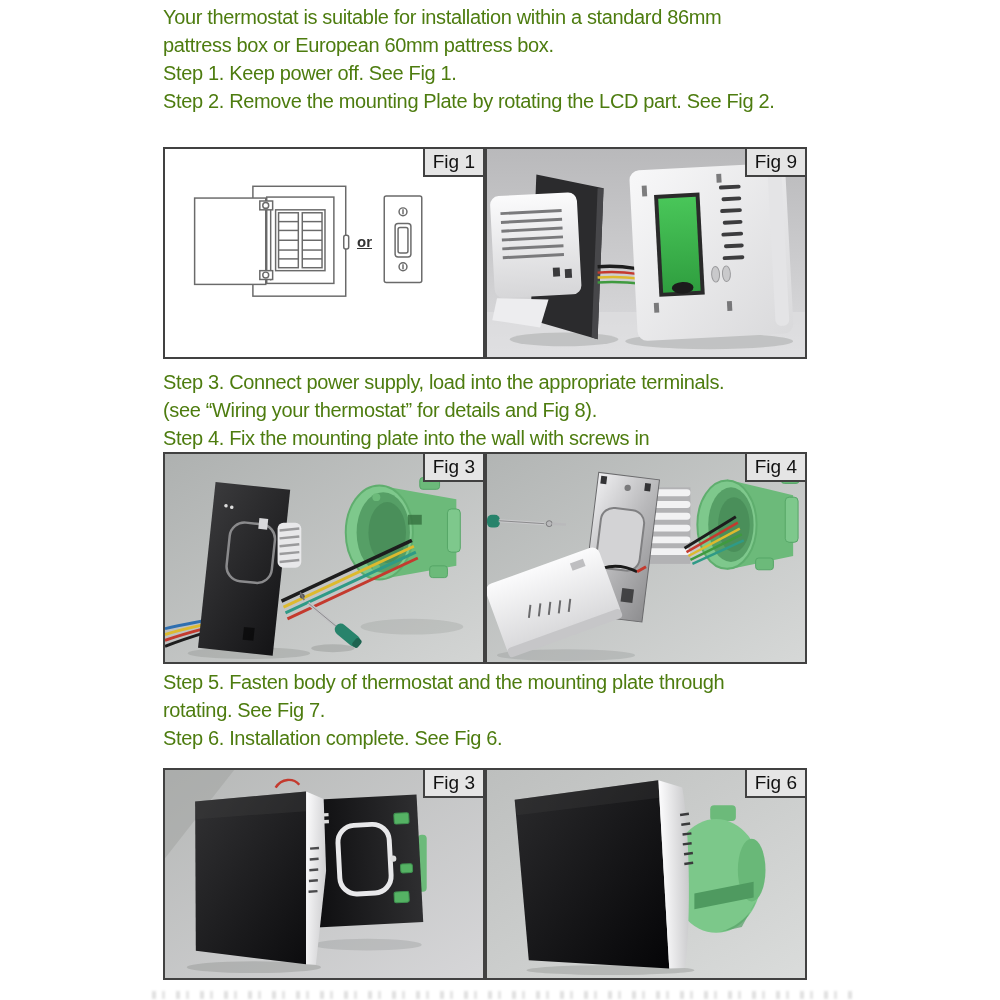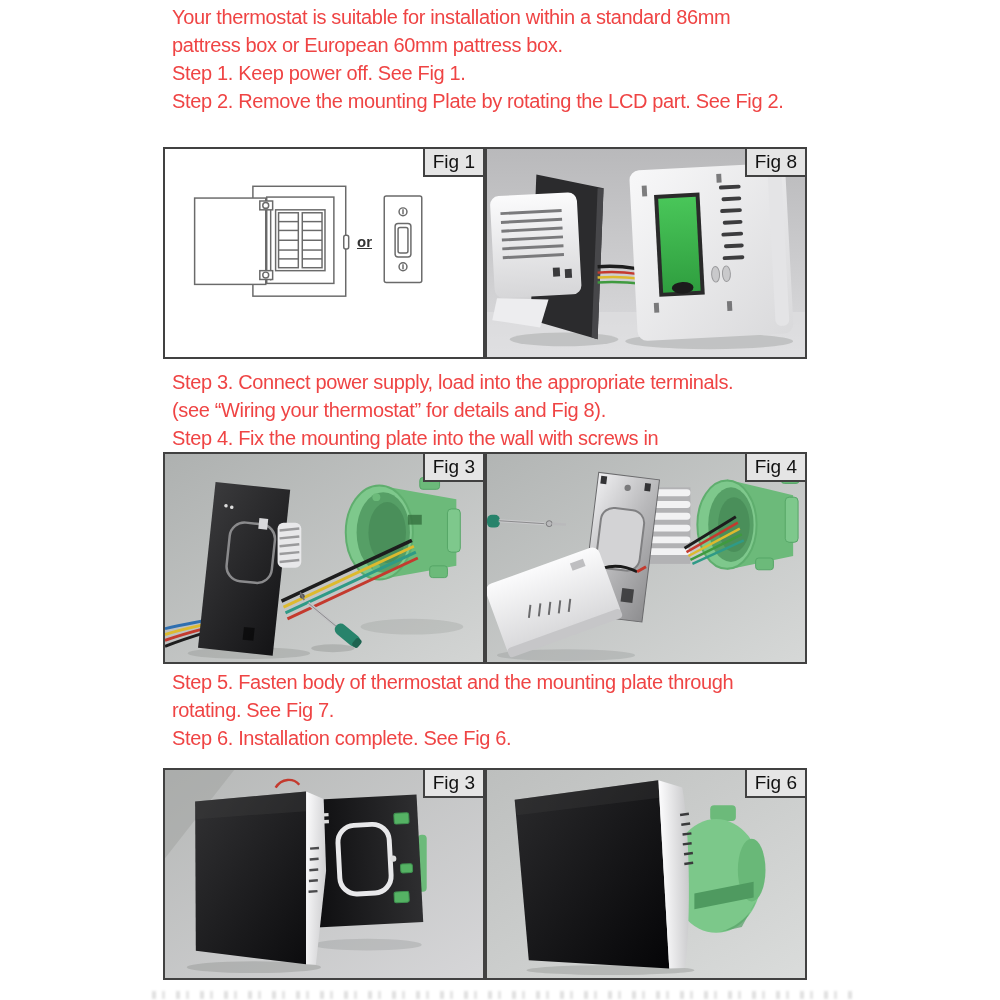--- a/index.html
+++ b/index.html
@@ -1,19 +1,19 @@
 <!DOCTYPE html>
 <html><head>
 <meta charset="utf-8">
 <style>
   html,body { margin:0; padding:0; background:#ffffff; }
   .page { position:relative; width:1000px; height:1000px; background:#ffffff;
           font-family:"Liberation Sans", sans-serif; overflow:hidden; }
-  .tb { position:absolute; left:163px; color:#ef4444; font-size:20px;
-        line-height:28px; letter-spacing:-0.35px; white-space:nowrap;margin-left:9px; }
+  .tb { position:absolute; left:163px; color:#4d7c0f; font-size:20px;
+        line-height:28px; letter-spacing:-0.35px; white-space:nowrap; }
   .figrow { position:absolute; left:163px; display:flex; }
   .fig { position:relative; width:322px; height:212px; box-sizing:border-box;
          border:2px solid #414141; background:#fff; }
   .fig svg { display:block; width:100%; height:100%; }
   .figtab { position:absolute; top:0; right:0; background:#e5e5e5;
             border-left:2px solid #414141; border-bottom:2px solid #414141;
             font-size:19px; line-height:23px; padding:1px 8px 2px 8px; color:#111; }
   .orlbl { position:absolute; left:192px; top:84px; font-size:15px; font-weight:bold;
            color:#333; letter-spacing:0;text-decoration:underline; }
   .remnant { position:absolute; left:152px; top:991px; width:700px; height:8px;
@@ -140,21 +140,21 @@
             <rect x="238" y="110" width="22" height="4" rx="2"></rect>
           </g>
           <ellipse cx="230" cy="128" rx="4" ry="8" fill="#c9c9cb" stroke="#9a9a9c"></ellipse>
           <ellipse cx="241" cy="128" rx="4" ry="8" fill="#c9c9cb" stroke="#9a9a9c"></ellipse>
           <rect x="160" y="34" width="5" height="11" fill="#4a4a4c" opacity="0.7"></rect>
           <rect x="236" y="26" width="5" height="9" fill="#4a4a4c" opacity="0.7"></rect>
           <rect x="166" y="154" width="5" height="10" fill="#4a4a4c" opacity="0.7"></rect>
           <rect x="240" y="156" width="5" height="10" fill="#4a4a4c" opacity="0.7"></rect>
         </g>
       </svg>
-      <div class="figtab">Fig 8</div>
+      <div class="figtab">Fig 9</div>
     </div>
   </div>
 
   <div class="tb" style="top:368px">
     <div>Step 3. Connect power supply, load into the appropriate terminals.</div>
     <div>(see “Wiring your thermostat” for details and Fig 8).</div>
     <div>Step 4. Fix the mounting plate into the wall with screws in</div>
   </div>
 
   <div class="figrow" style="top:452px">

